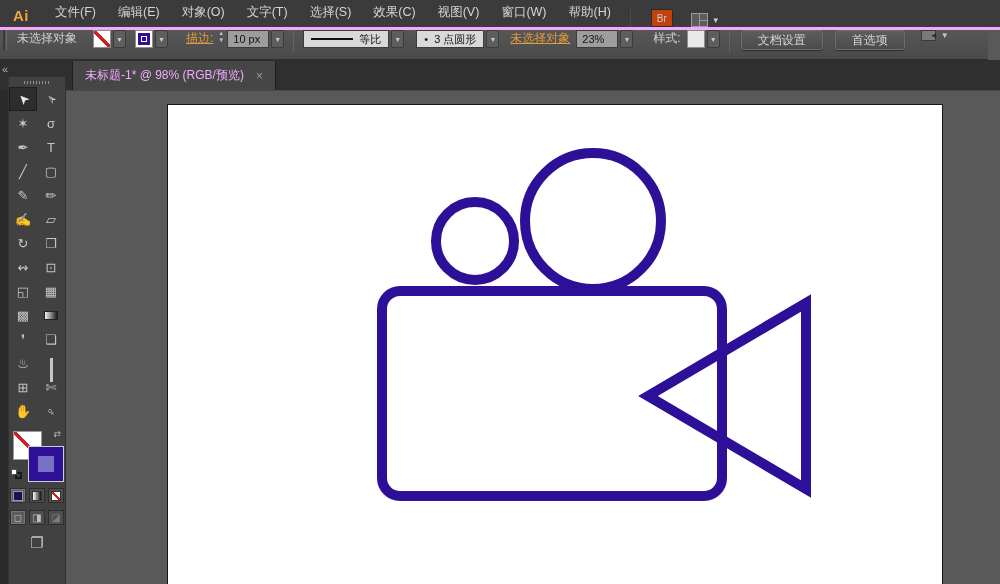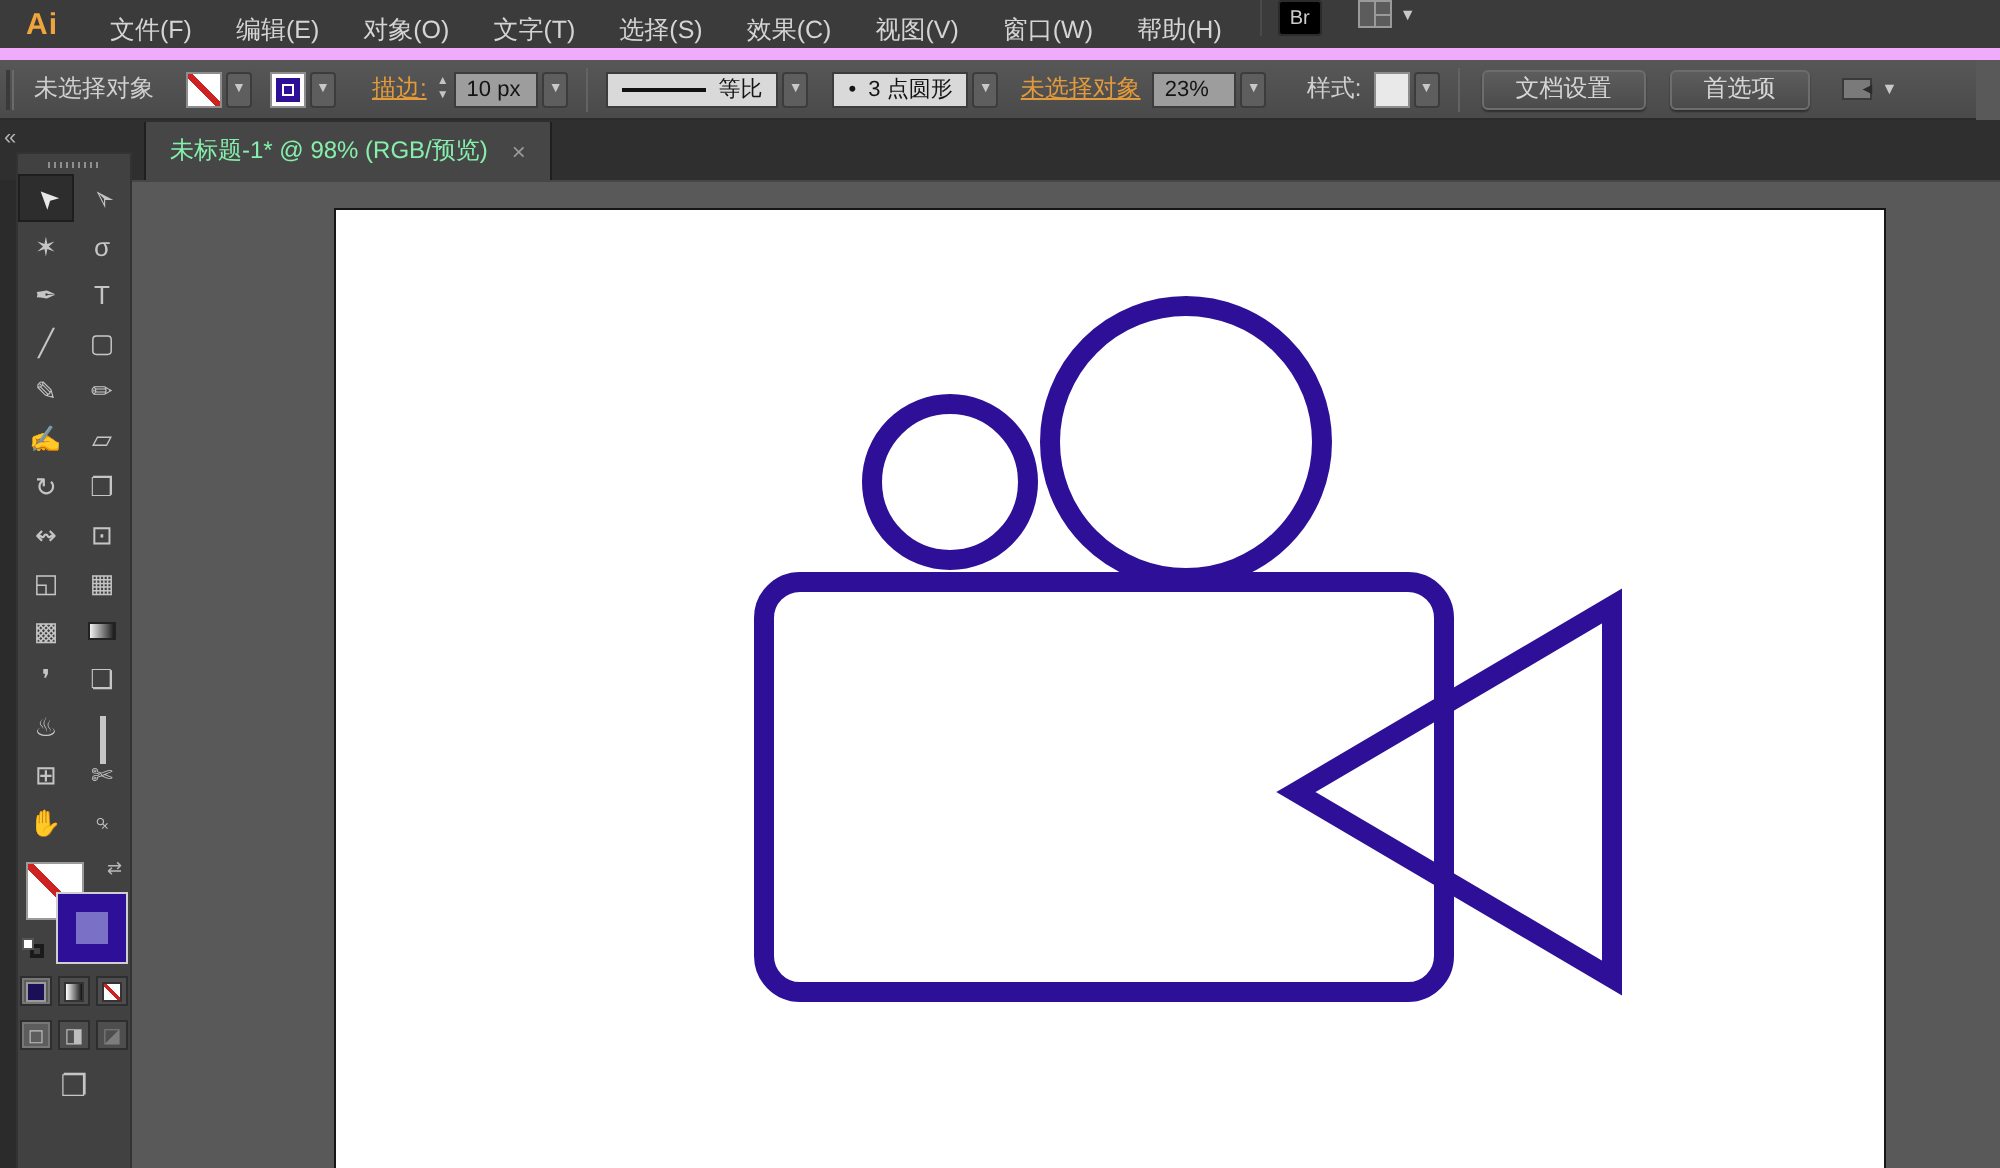--- a/index.html
+++ b/index.html
@@ -1,38 +1,38 @@
 <!DOCTYPE html>
 <html><head>
 <meta charset="utf-8">
 <style>
   * { margin:0; padding:0; box-sizing:border-box; }
   html,body { width:1000px; height:584px; overflow:hidden; background:#595959;
               font-family:"Liberation Sans", sans-serif; -webkit-font-smoothing:antialiased; }
 
   
   .menubar { position:absolute; left:0; top:0; width:1000px; height:30px;
-             background:#3b3b3b; border-bottom:6px solid #f0abfc;
-             display:flex; align-items:flex-start; z-index:30; }
+             background:#3b3b3b; border-bottom:3px solid #f0abfc;
+             display:flex; align-items:flex-end; z-index:30; }
   .ai-logo { width:30px; height:24px; margin:0 8px 0 6px; display:flex; align-items:center; justify-content:center;
              color:#f0a43c; font-weight:bold; font-size:15px; letter-spacing:0.5px; }
   .menu-item { padding:0 11px; font-size:12.5px; color:#d4d4d4; line-height:30px; cursor:default; }
   .mb-sep { width:1px; height:18px; background:#2c2c2c; border-right:1px solid #4a4a4a; margin:0 8px; }
-  .br-btn { width:22px; height:18px; background:#000000; border:1px solid #2b2b2b; border-radius:2px;
-            color:#cccccc; font-size:10px; display:flex; align-items:center; justify-content:center; margin-right:18px; }
+  .br-btn { width:22px; height:18px; background:#c2410c; border:1px solid #2b2b2b; border-radius:2px;
+            color:#cccccc; font-size:10px; display:flex; align-items:center; justify-content:center; margin-right:18px;margin-left:12px; }
   .ws-btn { display:flex; align-items:center; gap:4px; margin-right:10px; }
   .ws-icon { width:17px; height:14px; border:1px solid #9a9a9a; background:#5c5c5c; position:relative; }
   .ws-icon::before { content:""; position:absolute; left:7px; top:0; bottom:0; width:1px; background:#9a9a9a; }
   .ws-icon::after  { content:""; position:absolute; left:7px; right:0; top:6px; height:1px; background:#9a9a9a; }
   .dd-caret { color:#c9c9c9; font-size:8px; }
 
   
   .controlbar { position:absolute; left:0; top:30px; width:988px; height:30px;
                 background:linear-gradient(#575757,#4a4a4a); border-bottom:1px solid #2c2c2c;
-                display:flex; align-items:center; z-index:29; font-size:12px; color:#d0d0d0; }
+                display:flex; align-items:flex-start; z-index:29; font-size:12px; color:#d0d0d0; }
   .cb-grip { width:4px; height:20px; margin-left:3px; border-left:2px solid #3a3a3a; border-right:1px solid #6a6a6a; }
   .cb-status { margin:0 16px 0 10px; color:#cfcfcf; }
   .swatch { width:18px; height:18px; border:1px solid #8d8d8d; background:#ffffff; position:relative; }
   .swatch.none::before { content:""; position:absolute; inset:0;
       background:linear-gradient(45deg, transparent 43%, #cc2222 43%, #cc2222 57%, transparent 57%); }
   .stroke-mini { width:18px; height:18px; background:#fff; border:1px solid #8d8d8d; padding:2px; }
   .stroke-mini > div { width:100%; height:100%; border:3px solid #2E1098; padding:1px; background:#fff; }
   .stroke-mini > div > div { width:100%; height:100%; background:#2E1098; }
   .dd-btn { width:13px; height:18px; margin-left:2px; background:#5e5e5e; border:1px solid #3c3c3c;
             border-radius:2px; display:flex; align-items:center; justify-content:center;
@@ -52,21 +52,21 @@
   .panel-menu { display:flex; align-items:center; gap:5px; margin-left:16px; }
   .pm-icon { width:15px; height:11px; background:#7a7a7a; border:1px solid #3a3a3a; position:relative; }
   .pm-icon::after { content:"◄"; position:absolute; right:-3px; top:0; font-size:8px; color:#2b2b2b; }
 
   
   .tabstrip { position:absolute; left:0; top:60px; width:1000px; height:30px; background:#2f2f2f; z-index:25; }
   .collapse-btn { position:absolute; left:2px; top:3px; color:#b5b5b5; font-size:11px; letter-spacing:-2px; }
   .doc-tab { position:absolute; left:72px; top:1px; height:29px; background:#464646;
              border-right:1px solid #1f1f1f; border-left:1px solid #1f1f1f;
              display:flex; align-items:center; padding:0 12px; }
-  .doc-tab .title { font-size:12px; color:#86efac; }
+  .doc-tab .title { font-size:12px; color:#f0abfc; }
   .doc-tab .close { margin-left:12px; color:#9a9a9a; font-size:12px; }
 
   
   .left-rail { position:absolute; left:0; top:60px; width:8px; bottom:0; background:#2b2b2b; z-index:20; }
   .tools-panel { position:absolute; left:8px; top:76px; width:58px; bottom:0; background:#414141;
                  border:1px solid #333; border-bottom:none; z-index:26; }
   .tp-grip { height:10px; display:flex; align-items:center; justify-content:center; }
   .tp-grip span { width:26px; height:3px;
                   background:repeating-linear-gradient(90deg,#8f8f8f 0 1px,transparent 1px 3px); }
   .tool-grid { display:grid; grid-template-columns:28px 28px; justify-content:center; }

